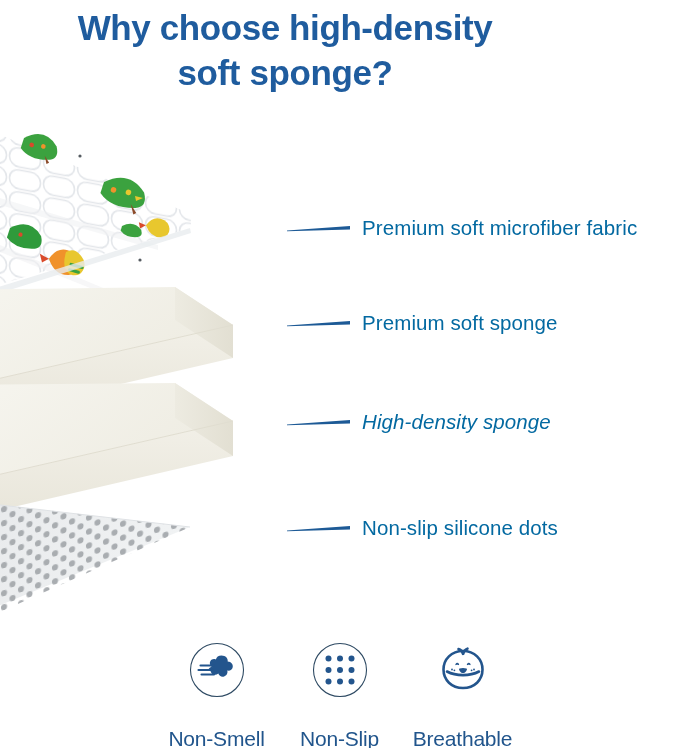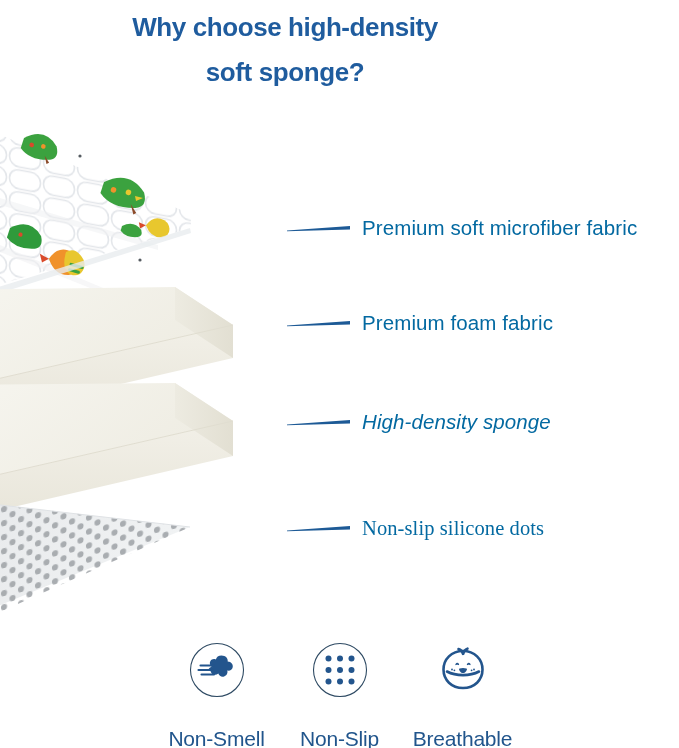--- a/index.html
+++ b/index.html
@@ -18,21 +18,21 @@
 
   
   #headline {
     position: absolute;
     left: 0;
     top: 0;
     width: 570px;
     text-align: center;
     color: #1f5c9e;
     font-weight: bold;
-    font-size: 26px;
+    font-size: 35px;
     line-height: 45px;
     letter-spacing: -0.4px;
     padding-top: 5px;
     box-sizing: border-box;
   }
   #headline .hl-line { display: block; white-space: nowrap; }
 
   
   #illustration {
     position: absolute;
@@ -243,31 +243,31 @@
   <svg class="leader" viewBox="0 0 66 12">
     <path d="M1,8.4 L64,4.0 L64,7.6 L1,9.2 Z" fill="#1d5a96"></path>
   </svg>
   <span class="callout-label">Premium soft microfiber fabric</span>
 </div>
 
 <div class="callout" style="top:310px;">
   <svg class="leader" viewBox="0 0 66 12">
     <path d="M1,8.4 L64,4.0 L64,7.6 L1,9.2 Z" fill="#1d5a96"></path>
   </svg>
-  <span class="callout-label">Premium foam fabric</span>
+  <span class="callout-label">Premium soft sponge</span>
 </div>
 
 <div class="callout" style="top:409px;font-style:italic;">
   <svg class="leader" viewBox="0 0 66 12">
     <path d="M1,8.4 L64,4.0 L64,7.6 L1,9.2 Z" fill="#1d5a96"></path>
   </svg>
   <span class="callout-label">High-density sponge</span>
 </div>
 
-<div class="callout" style="top:515px;font-family:Liberation Serif, serif;">
+<div class="callout" style="top:515px;">
   <svg class="leader" viewBox="0 0 66 12">
     <path d="M1,8.4 L64,4.0 L64,7.6 L1,9.2 Z" fill="#1d5a96"></path>
   </svg>
   <span class="callout-label">Non-slip silicone dots</span>
 </div>
 
 <div id="features">
 
   <div class="feature">
     <div class="feature-icon">

